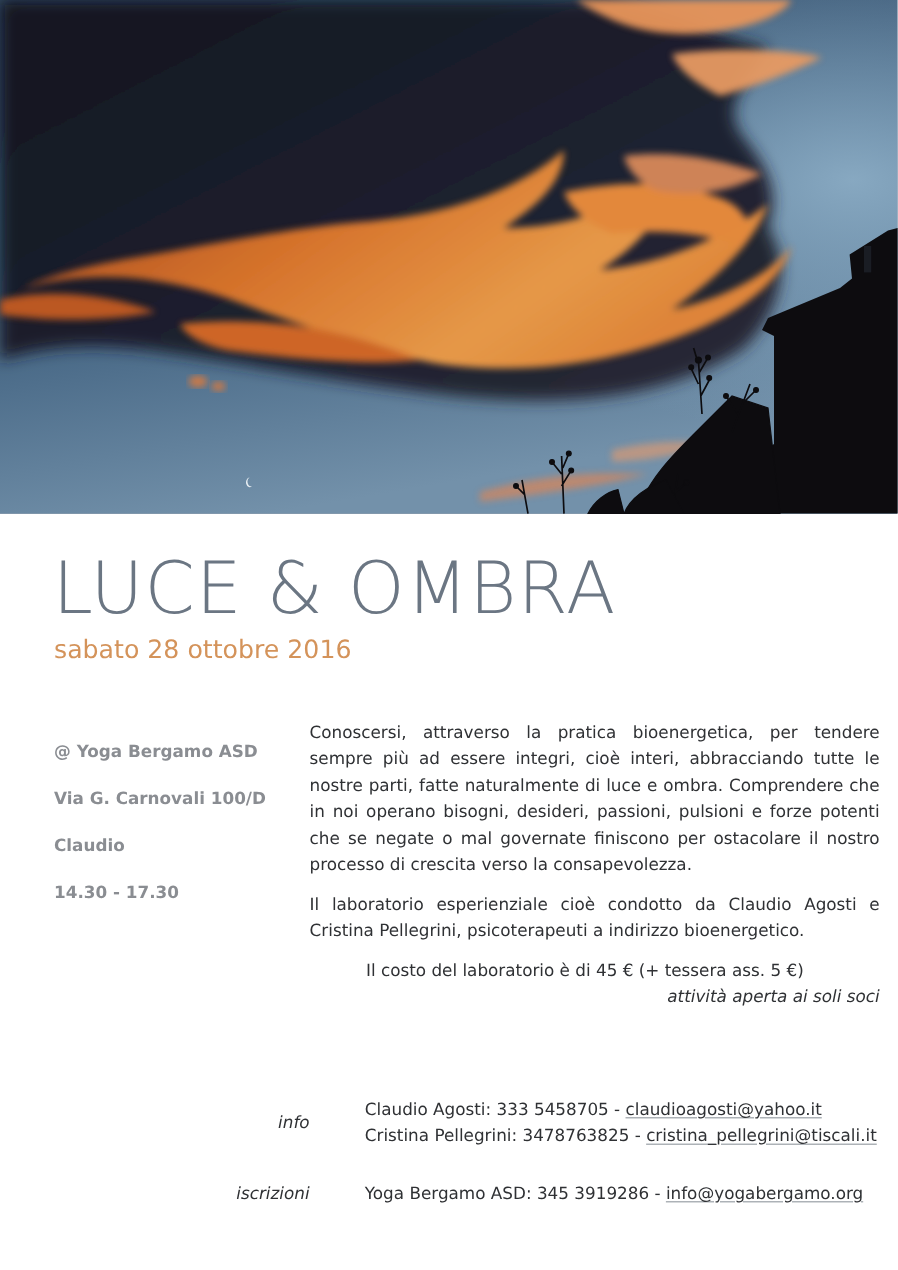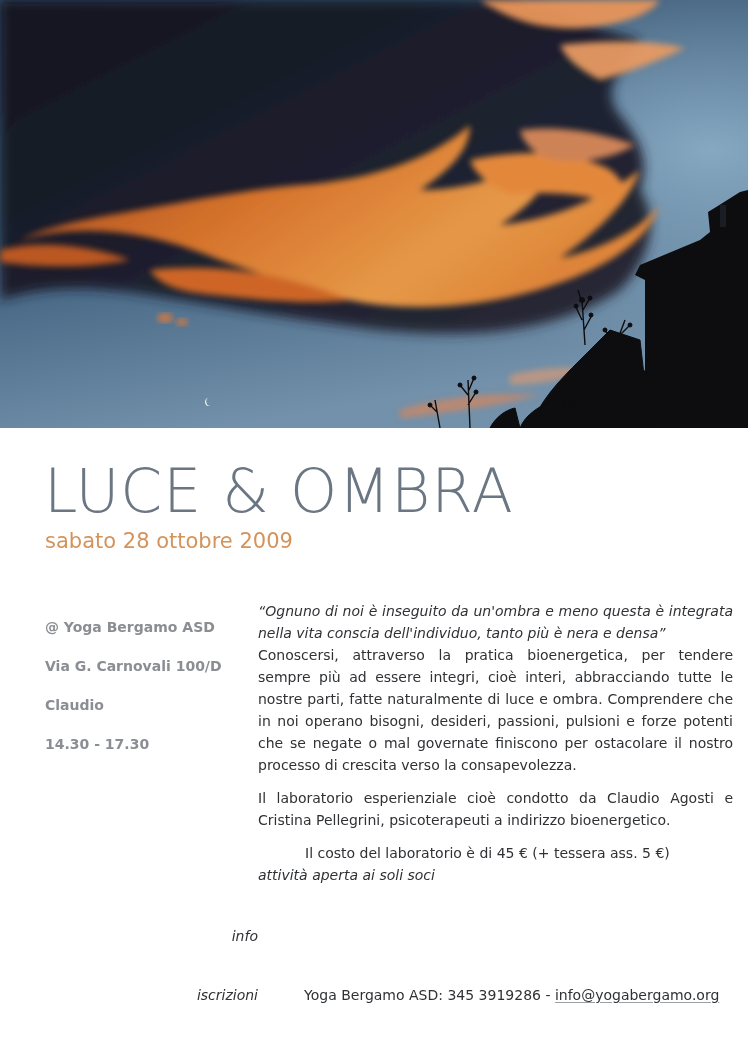--- a/index.html
+++ b/index.html
@@ -73,21 +73,21 @@
       top: 600px;
       width: 475px;
       font-size: 14px;
       line-height: 22px;
       color: #2f3134;
     }
     .quote { font-style: italic; text-align: justify; }
     .author { margin-bottom: 10px; }
     .para { text-align: justify; margin-bottom: 11px; }
     .para.last { margin-bottom: 0; margin-left: 47px; }
-    .italic { font-style: italic; }
+    .italic { font-style: italic; text-align: right; }
 
     
     .contact-row {
       position: absolute;
       left: 0;
       width: 748px;
       font-size: 14px;
       line-height: 22px;
       color: #2f3134;
     }
@@ -206,39 +206,46 @@
       <circle cx="474" cy="378" r="2"></circle>
       <circle cx="430" cy="405" r="2"></circle>
       <circle cx="572" cy="402" r="2"></circle>
       <path d="M520,428 C525,415 540,405 555,400 L570,428 Z"></path>
       <path d="M490,428 C495,418 505,410 515,408 L520,428 Z"></path>
     </g>
   </svg>
 </div>
 
 <h1 class="title">LUCE &amp; OMBRA</h1>
-<div class="date">sabato 28 ottobre 2009</div>
+<div class="date">sabato 28 ottobre 2016</div>
 
 <div class="venue">
   <div class="venue-line">@ Yoga Bergamo ASD</div>
   <div class="venue-line">Via G. Carnovali 100/D</div>
   <div class="venue-line">Claudio</div>
   <div class="venue-line">14.30 - 17.30</div>
 </div>
 
 <div class="body-col">
-  <p class="quote">“Ognuno di noi è inseguito da un'ombra e meno questa è integrata nella vita conscia dell'individuo, tanto più è nera e densa”</p>
   <p class="para">Conoscersi, attraverso la pratica bioenergetica, per tendere sempre più ad essere integri, cioè interi, abbracciando tutte le nostre parti, fatte naturalmente di luce e ombra. Comprendere che in noi operano bisogni, desideri, passioni, pulsioni e forze potenti che se negate o mal governate finiscono per ostacolare il nostro processo di crescita verso la consapevolezza.</p>
   <p class="para">Il laboratorio esperienziale cioè condotto da Claudio Agosti e Cristina Pellegrini, psicoterapeuti a indirizzo bioenergetico.</p>
   <p class="para last">Il costo del laboratorio è di 45 € (+ tessera ass. 5 €)</p>
   <p class="italic">attività aperta ai soli soci</p>
 </div>
 
 <div class="contact-row" style="top:914px; height:44px;padding-left:31px;">
   <span class="contact-label" style="top:11px;">info</span>
+  <div class="contact-lines">
+    <div>
+      <span>Claudio Agosti: 333 5458705 - </span><a class="link" title="claudioagosti@yahoo.it">claudioagosti@yahoo.it</a>
+    </div>
+    <div>
+      <span>Cristina Pellegrini: 3478763825 - </span><a class="link" title="cristina_pellegrini@tiscali.it">cristina_pellegrini@tiscali.it</a>
+    </div>
+  </div>
 </div>
 
 <div class="contact-row" style="top:984px; height:22px;padding-left:28px;">
   <span class="contact-label" style="top:0;">iscrizioni</span>
   <div class="contact-lines">
     <div>
       <span>Yoga Bergamo ASD: 345 3919286 - </span><a class="link" title="info@yogabergamo.org">info@yogabergamo.org</a>
     </div>
   </div>
 </div>

